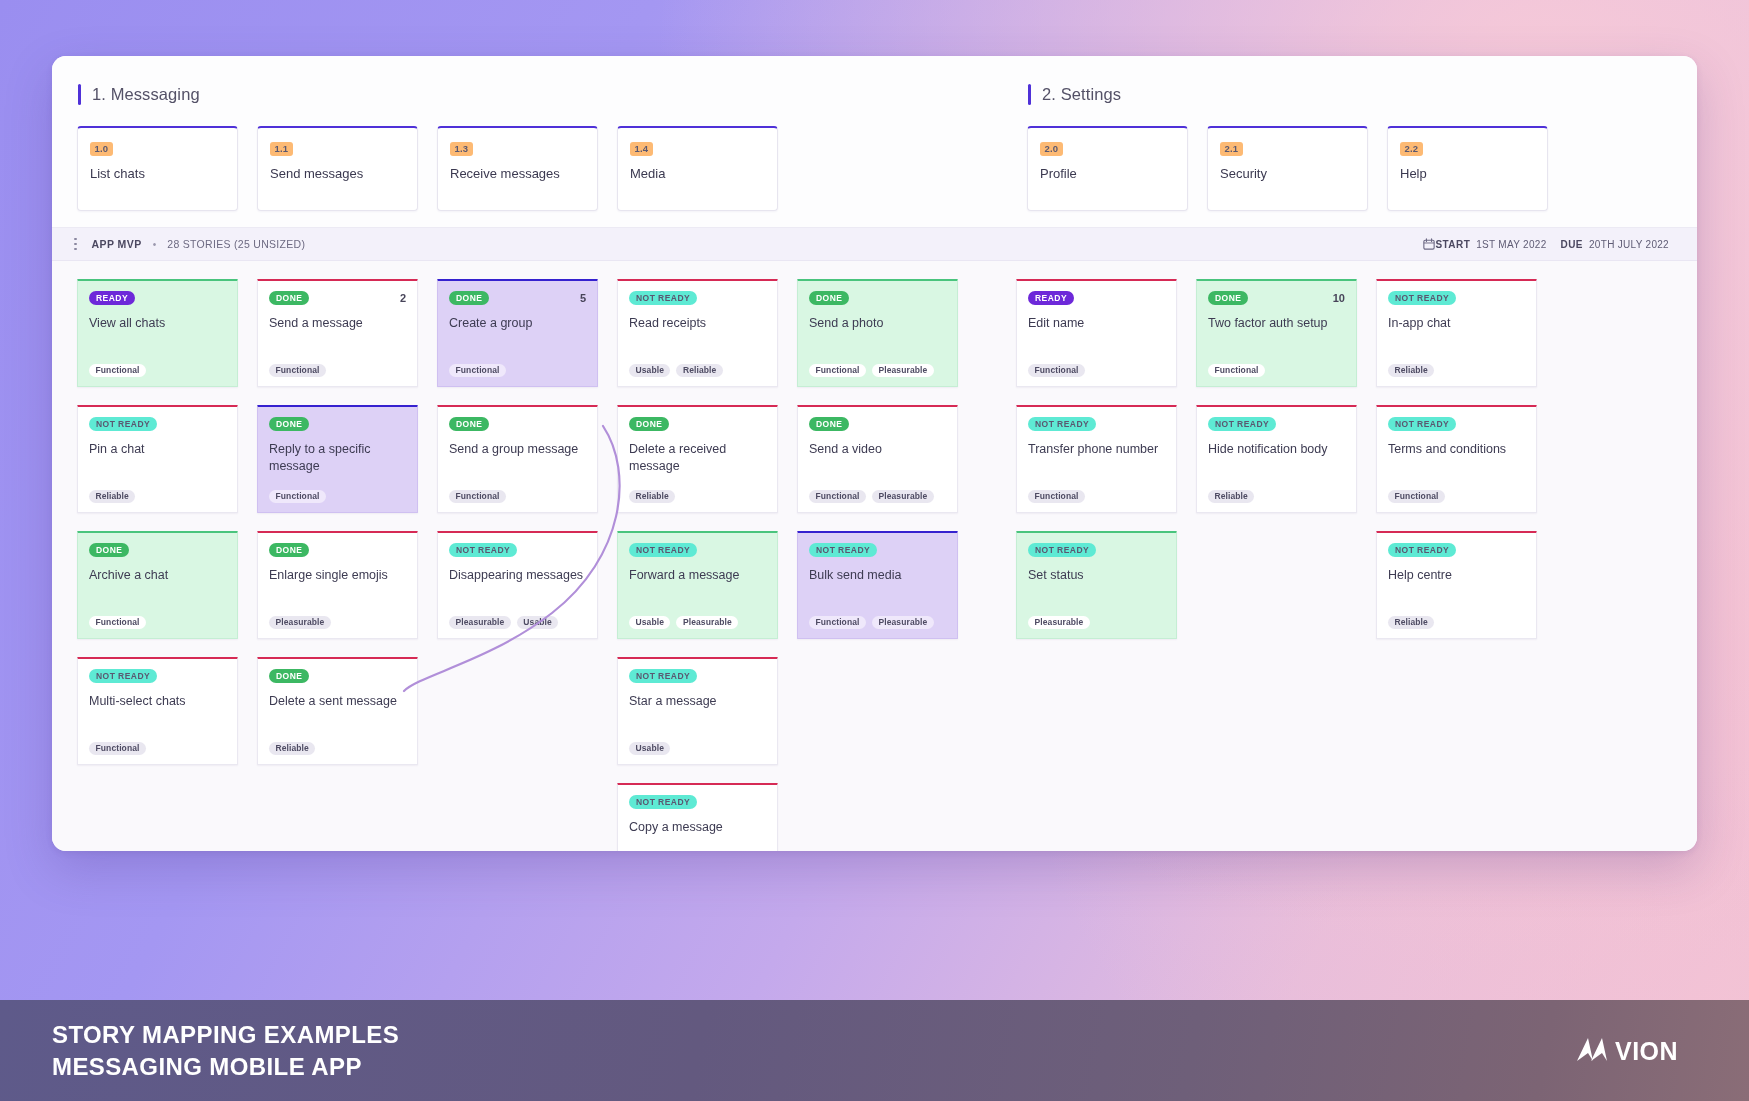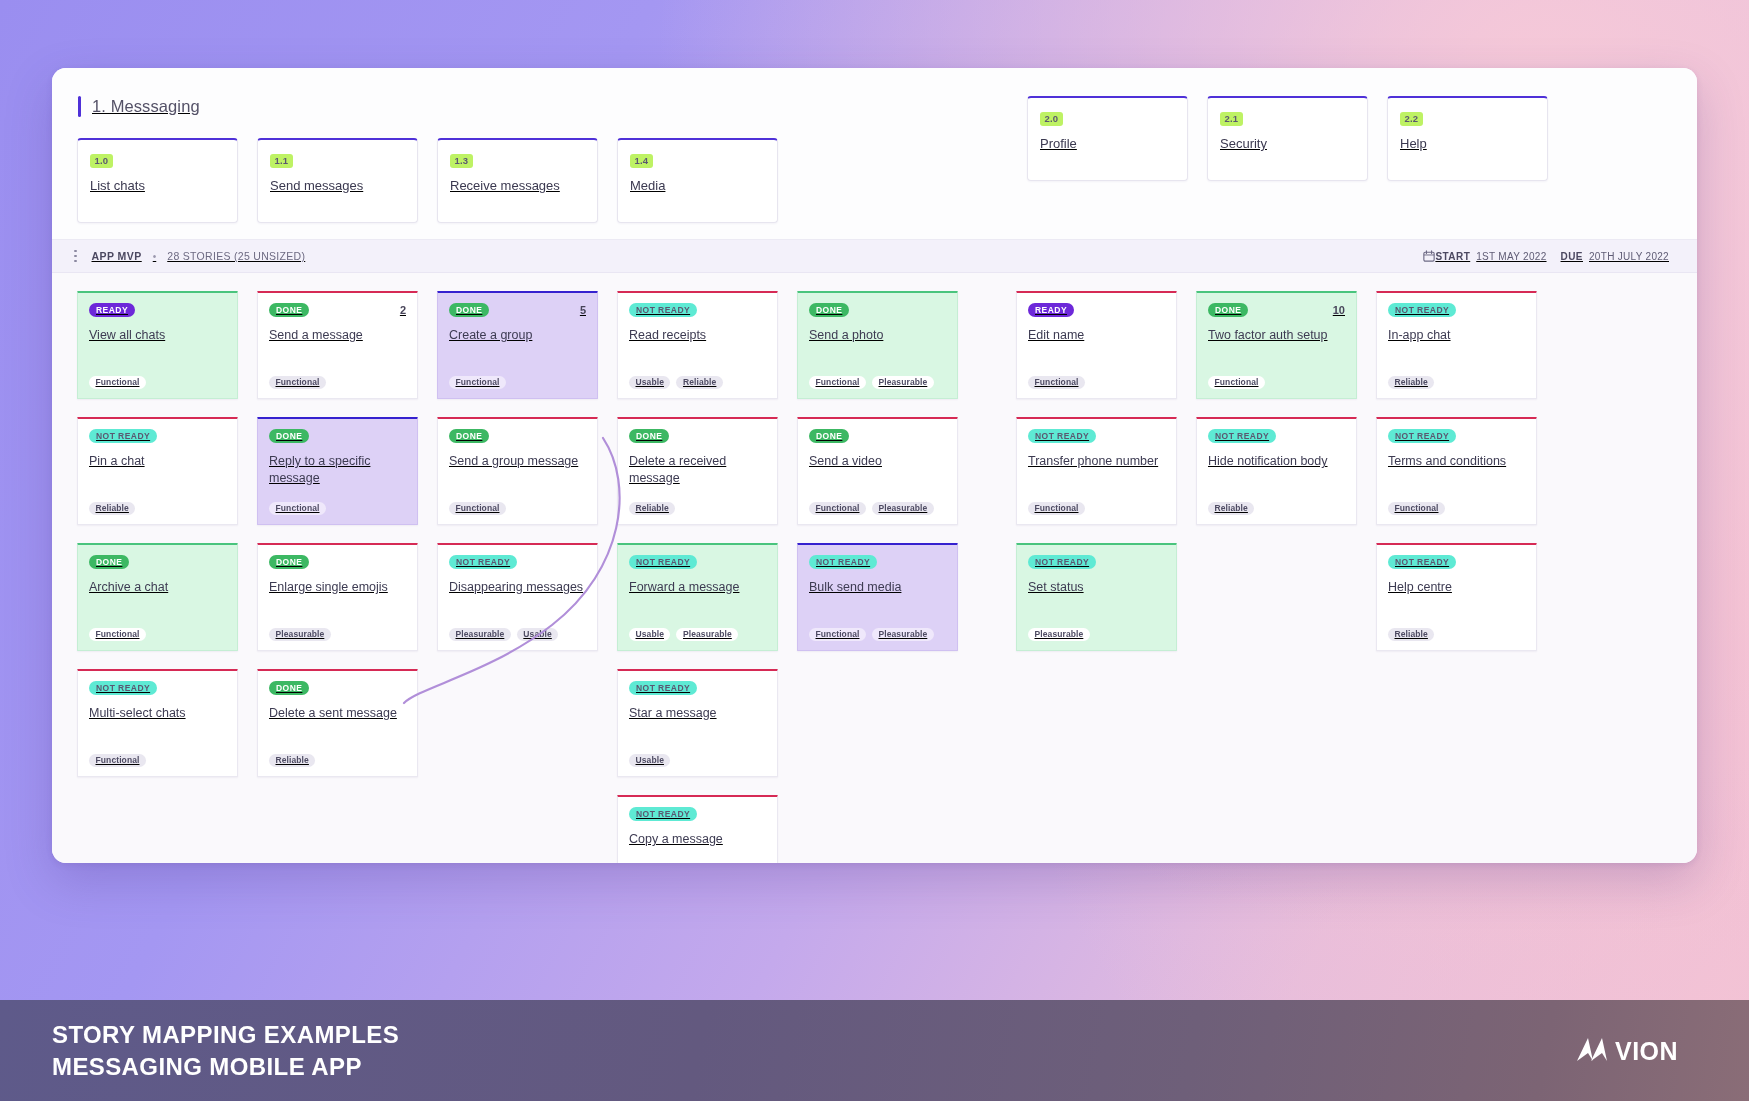--- a/index.html
+++ b/index.html
@@ -12,29 +12,28 @@
     background:
       radial-gradient(circle at 88% 8%, #f6c9d8 0%, rgba(246,201,216,0) 48%),
       radial-gradient(circle at 99% 55%, #f3bfd2 0%, rgba(243,191,210,0) 40%),
       linear-gradient(118deg, #9a8ef0 0%, #a497f2 28%, #c4a9ec 55%, #e6bedd 78%, #f4c7d7 100%);
     position: relative;
   }
 
   
   #app-window {
     position: absolute;
-    left: 52px; top: 68px;
+    left: 52px; top: 56px;
     width: 1645px; height: 795px;
     background: #fbfafd;
     border-radius: 14px;
     box-shadow: 0 18px 48px rgba(70,40,130,.22), 0 2px 6px rgba(70,40,130,.10);
     overflow: hidden;
     display: flex;
     flex-direction: column;
-    text-decoration: underline;
   }
 
   
   #activities-area {
     background: #fdfdfe;
     padding: 28px 0 0 0;
     border-bottom: 1px solid #eceaf4;
     flex: 0 0 auto;
   }
   .section-row { display: flex; align-items: flex-start; }
@@ -70,21 +69,21 @@
     border-top: 2.5px solid #4f31d8;
     border-radius: 4px;
     box-shadow: 0 1px 2px rgba(60,40,110,.05);
     padding: 10px 12px 0 12px;
   }
   .activity-ref {
     display: inline-block;
     font-size: 9.5px;
     font-weight: bold;
     color: #5b5870;
-    background: #bef264;
+    background: #fdba74;
     border-radius: 3px;
     padding: 1.5px 4.5px;
     letter-spacing: .2px;
   }
   .activity-name {
     margin-top: 10px;
     font-size: 13px;
     color: #3b3950;
     line-height: 1.25;
   }
@@ -279,20 +278,24 @@
             <div class="activity-name">Receive messages</div>
           </div>
           <div class="activity-card">
             <span class="activity-ref">1.4</span>
             <div class="activity-name">Media</div>
           </div>
         </div>
       </div>
 
       <div class="goal-section right">
+        <div class="goal-title-wrap">
+          <span class="goal-bar"></span>
+          <span class="goal-title">2. Settings</span>
+        </div>
         <div class="activity-row">
           <div class="activity-card">
             <span class="activity-ref">2.0</span>
             <div class="activity-name">Profile</div>
           </div>
           <div class="activity-card">
             <span class="activity-ref">2.1</span>
             <div class="activity-name">Security</div>
           </div>
           <div class="activity-card">

